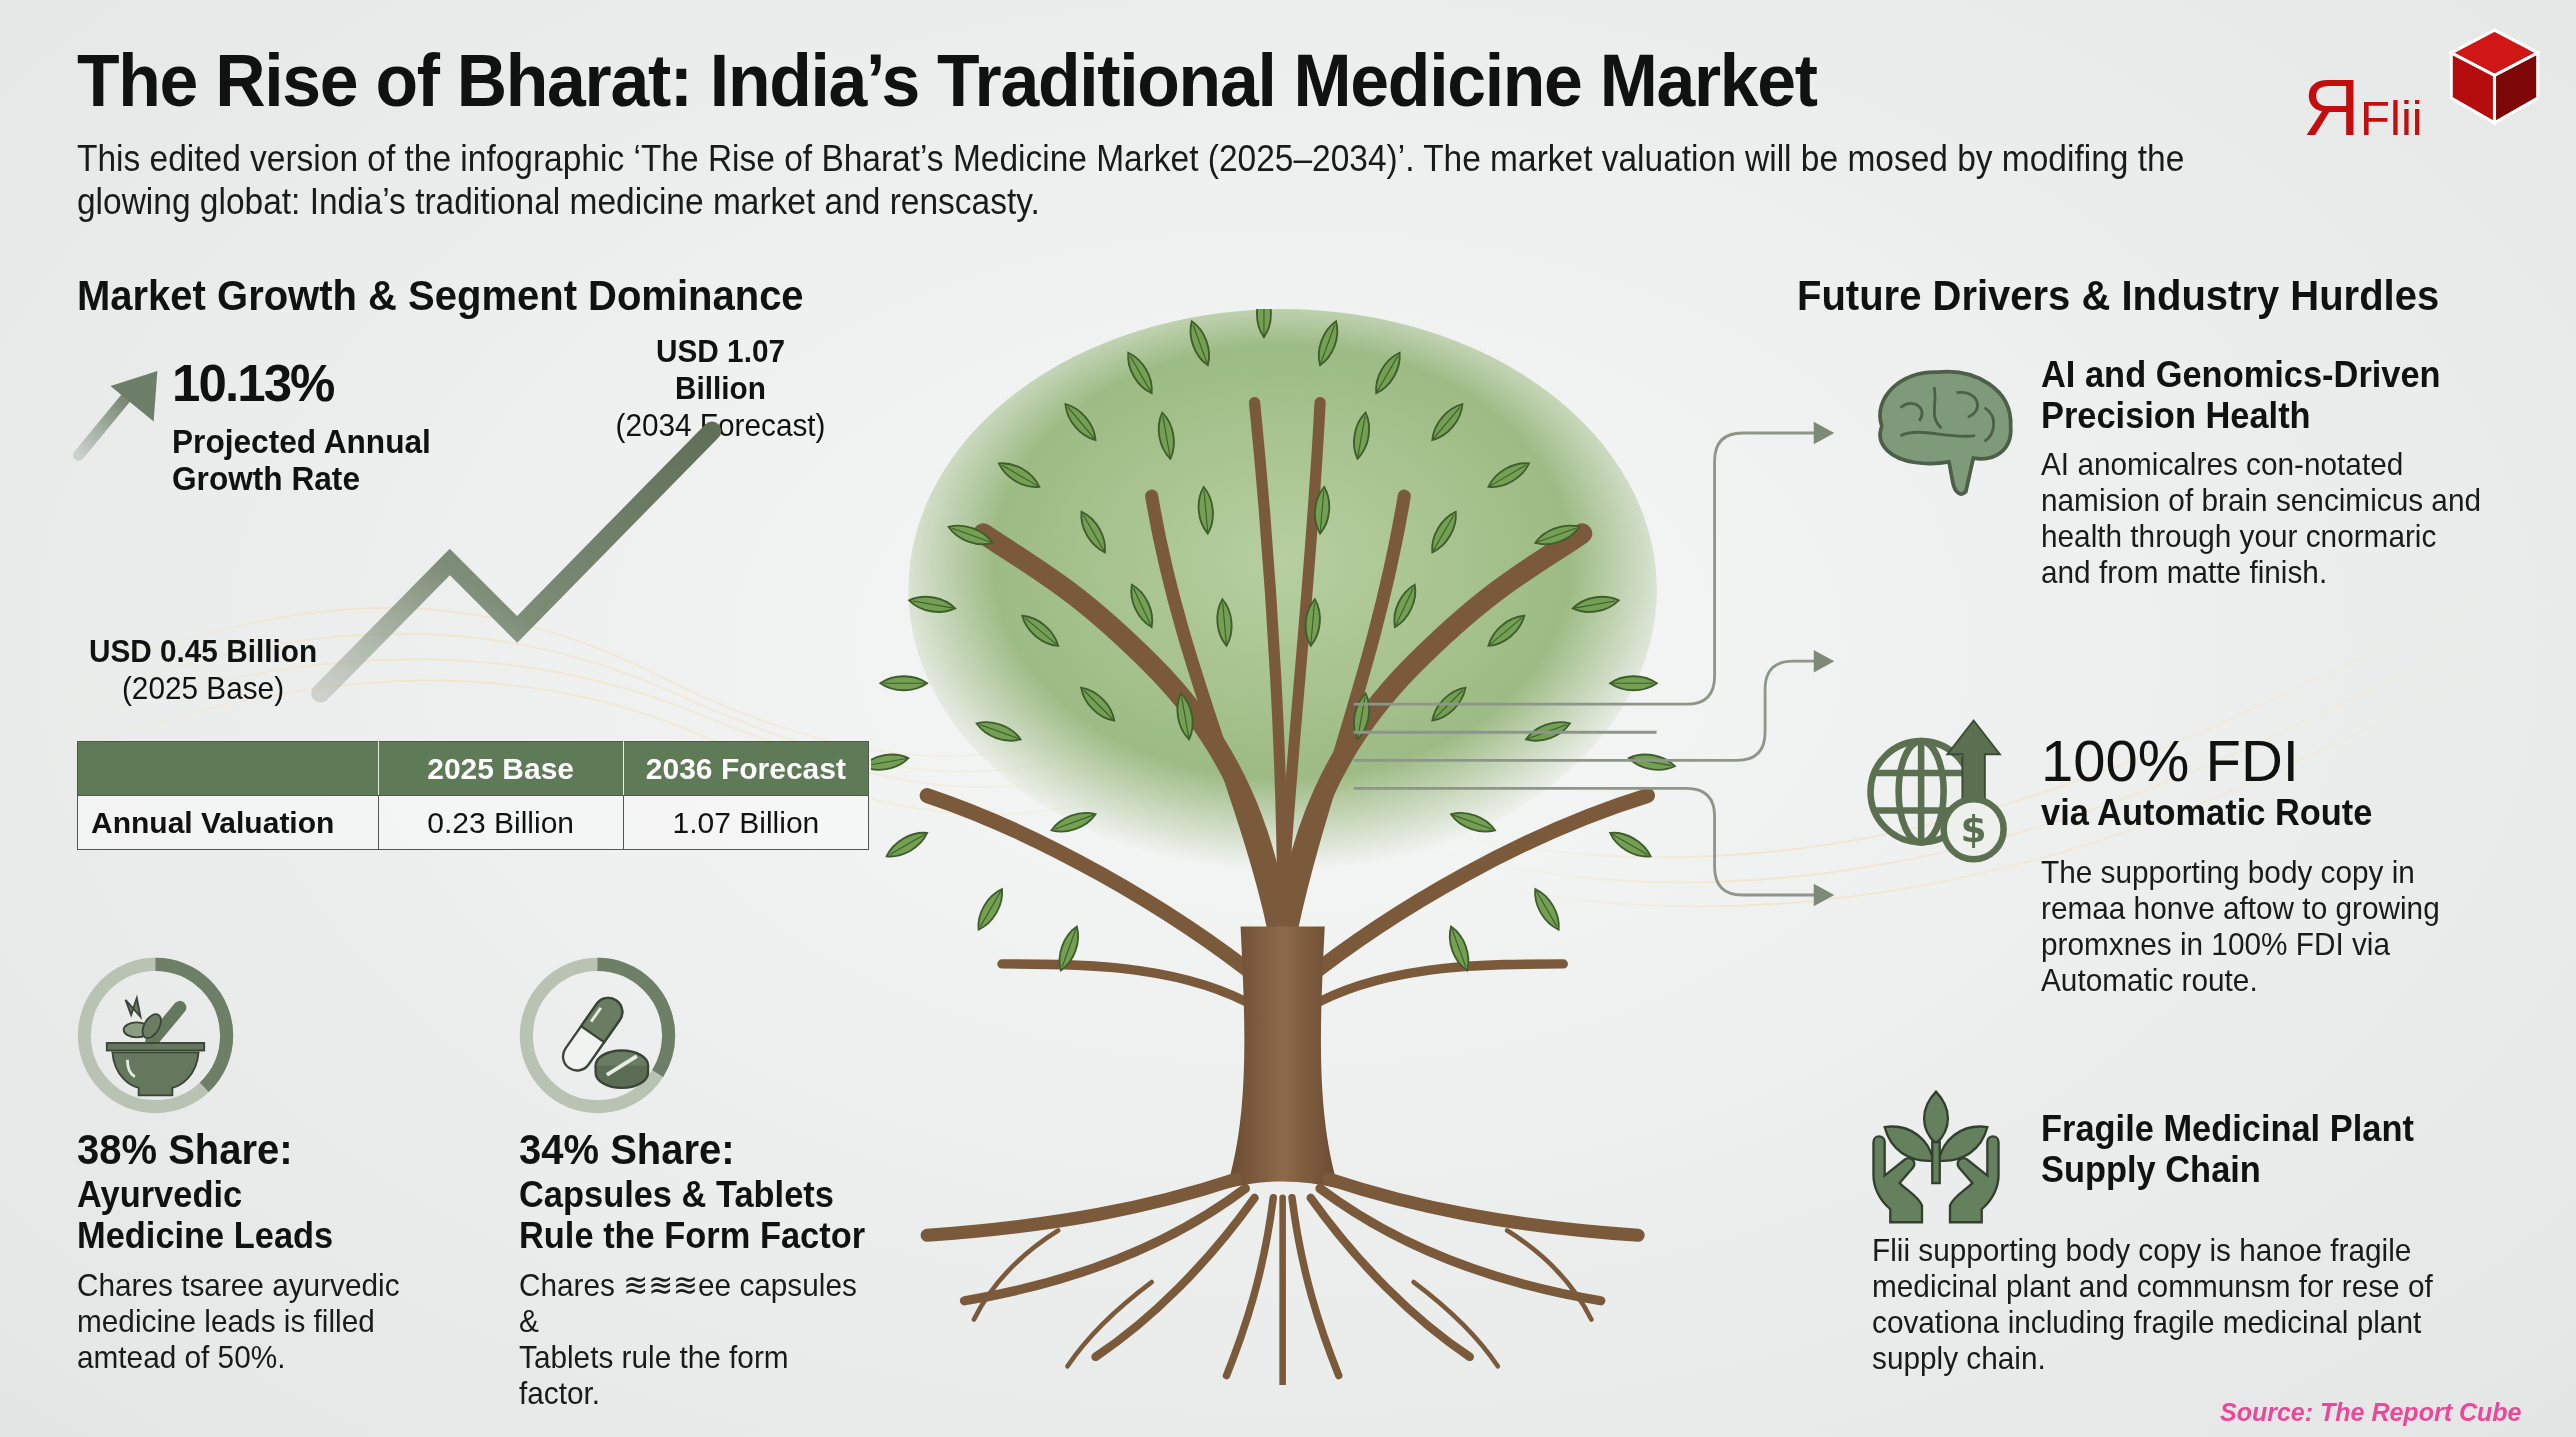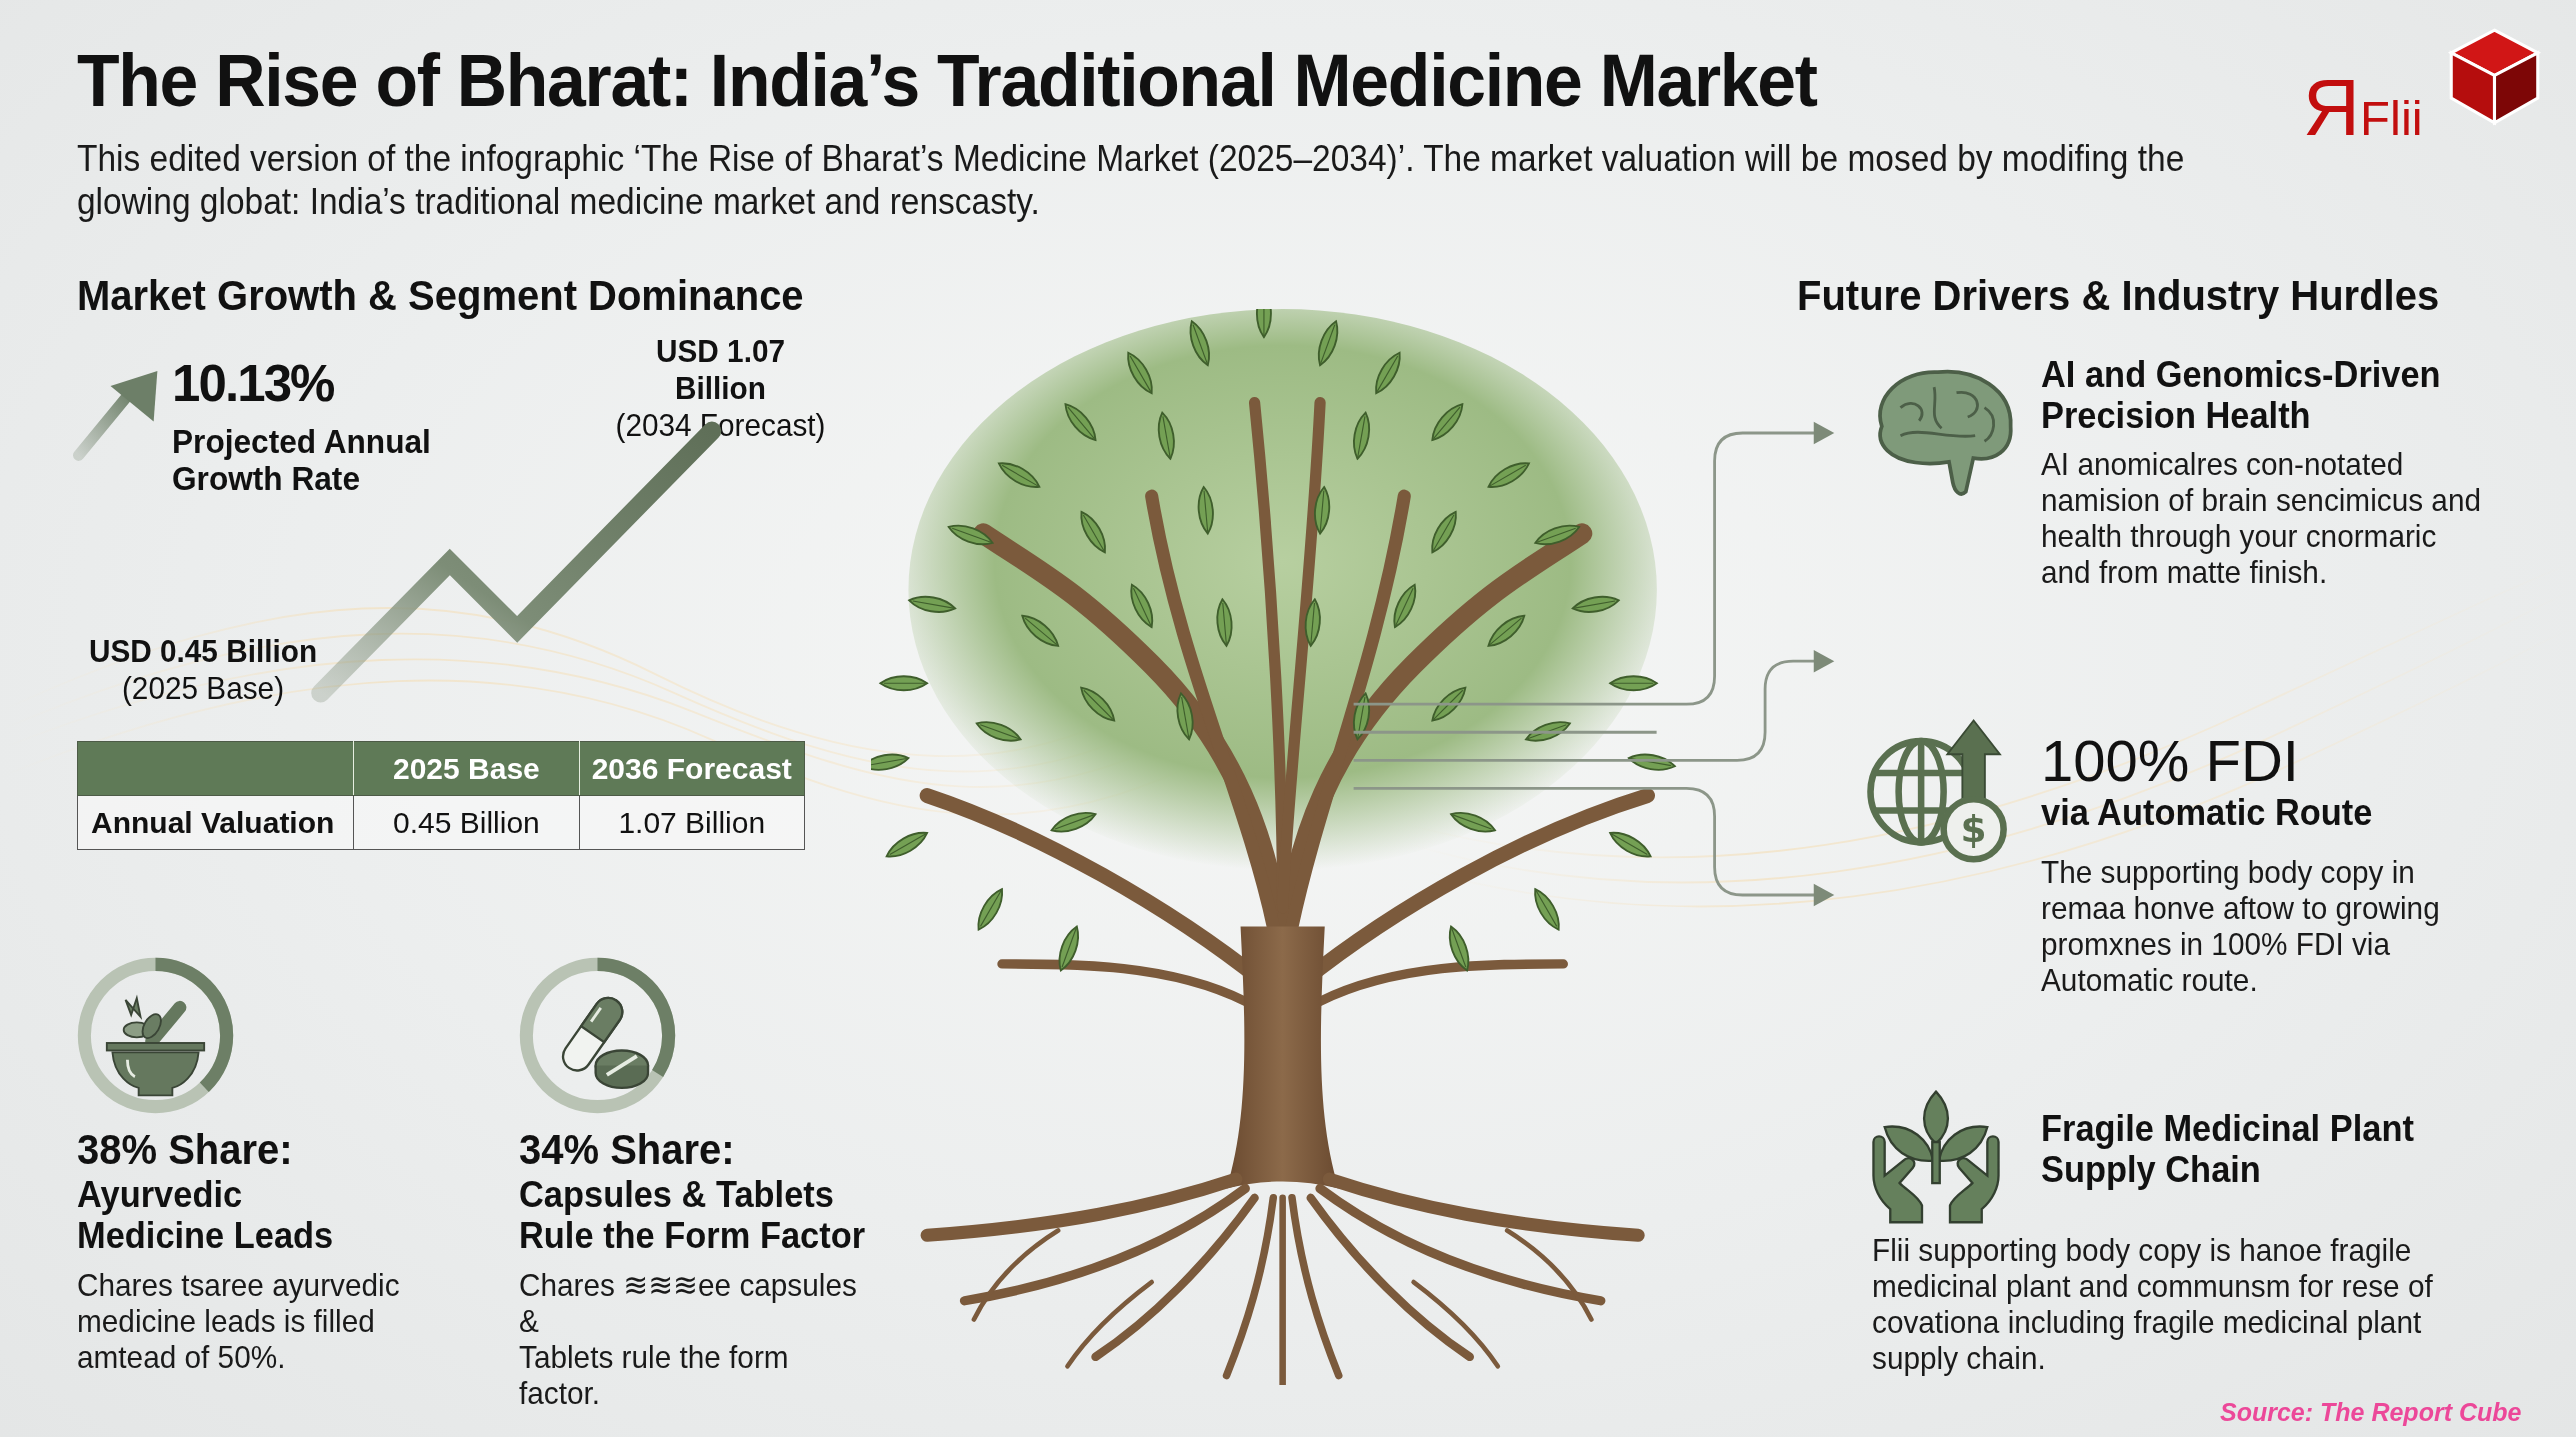--- a/index.html
+++ b/index.html
@@ -26,21 +26,21 @@
   .right-h { left: 1797px; top: 271px; }
 
   .cagr-val { left: 172px; top: 354px; font-size: 51px; font-weight: 700; letter-spacing: -1.9px; }
   .cagr-label { left: 172px; top: 423px; font-size: 34px; font-weight: 700; line-height: 37px; width: 318px; transform: scaleX(0.93); transform-origin: left top; }
 
   .forecast-lbl { left: 599px; top: 333px; width: 243px; text-align: center; font-size: 32px; line-height: 37px; transform: scaleX(0.93); transform-origin: center top; }
   .forecast-lbl b { font-weight: 700; }
   .base-lbl { left: 77px; top: 633px; width: 271px; text-align: center; font-size: 32px; line-height: 37px; transform: scaleX(0.93); transform-origin: left top; }
   .base-lbl b { font-weight: 700; }
 
-  .mv-table { left: 77px; top: 741px; width: 728px; border-collapse: collapse; font-size: 30px; }
+  .mv-table { left: 77px; top: 741px; width: 792px; border-collapse: collapse; font-size: 30px; }
   .mv-table th { background: #5f7a57; color: #fff; height: 54px; font-weight: 700; border: 1.9px solid #4d5b47; border-right-color: #e6eee0; }
   .mv-table th:last-child { border-right-color: #4d5b47; }
   .mv-table td { height: 54px; text-align: center; border: 1.9px solid #555; border-top: none; background: rgba(248,248,248,0.6); }
   .mv-table td.rowh { font-weight: 700; text-align: left; padding-left: 13px; }
 
   .ring { width: 161px; height: 161px; }
   .share-h { font-size: 43px; font-weight: 700; white-space: nowrap; transform: scaleX(0.93); transform-origin: left top; }
   .share-sub { font-size: 37px; font-weight: 700; line-height: 41px; white-space: nowrap; transform: scaleX(0.93); transform-origin: left top; }
   .share-body { font-size: 32px; line-height: 36px; color: #1a1a1a; width: 393px; transform: scaleX(0.93); transform-origin: left top; }
 
@@ -131,21 +131,21 @@
   <thead>
     <tr>
       <th style="width:277px"></th>
       <th style="width:226px">2025 Base</th>
       <th style="width:226px">2036 Forecast</th>
     </tr>
   </thead>
   <tbody>
     <tr>
       <td class="rowh">Annual Valuation</td>
-      <td>0.45 Billion</td>
+      <td>0.23 Billion</td>
       <td>1.07 Billion</td>
     </tr>
   </tbody>
 </table>
 
 <svg class="abs ring" style="left:75px;top:955px" viewBox="0 0 172 172">
   <circle cx="86" cy="86" r="76" fill="none" stroke="#b9c3b4" stroke-width="14"></circle>
   <circle cx="86" cy="86" r="76" fill="none" stroke="#6d7f66" stroke-width="14" stroke-dasharray="181 478" transform="rotate(-90 86 86)"></circle>
   <g stroke="#3a4536" stroke-width="2">
     <path d="M112 56 L82 92" stroke="#65785e" stroke-width="14" stroke-linecap="round"></path>

